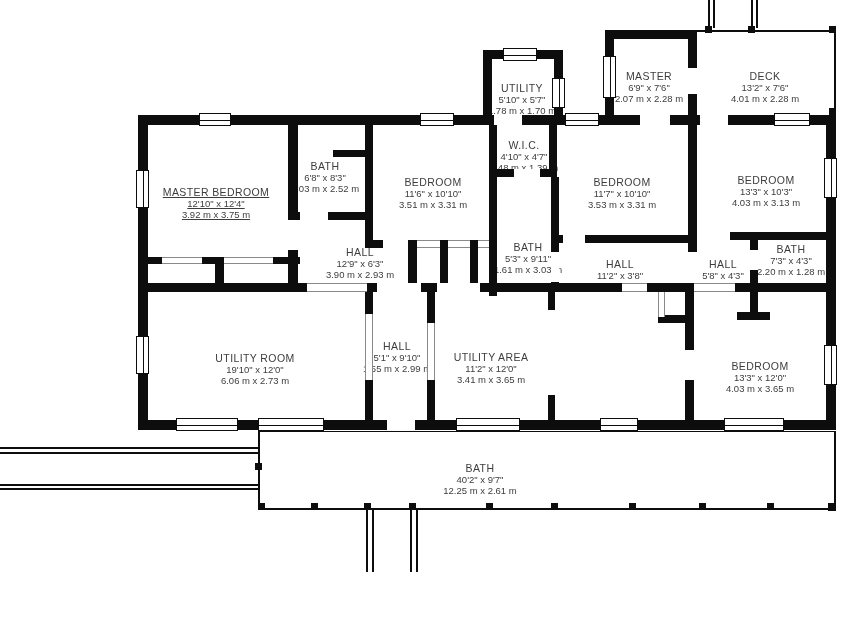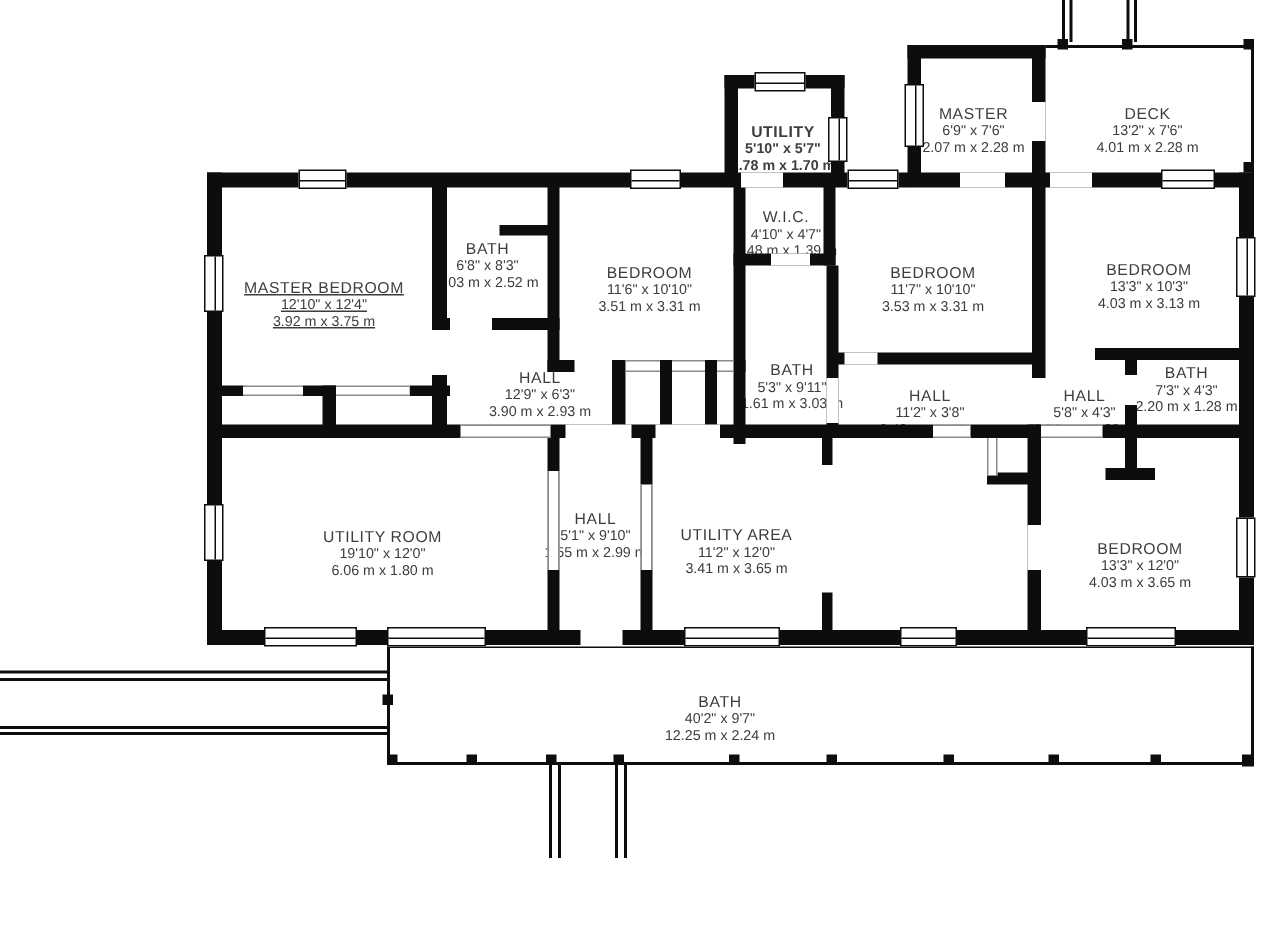--- a/index.html
+++ b/index.html
@@ -189,21 +189,21 @@
     <div class="room-label" style="left: 325px; top: 160px;">
       <span class="rname">BATH</span>
       <span class="rdim">6'8" x 8'3"</span>
       <span class="rdim">2.03 m x 2.52 m</span>
     </div>
     <div class="room-label" style="left: 433px; top: 176px;">
       <span class="rname">BEDROOM</span>
       <span class="rdim">11'6" x 10'10"</span>
       <span class="rdim">3.51 m x 3.31 m</span>
     </div>
-    <div class="room-label" style="left: 522px; top: 82px; font-weight: bold;">
+    <div class="room-label" style="left: 522px; top: 82px;">
       <span class="rname">UTILITY</span>
       <span class="rdim">5'10" x 5'7"</span>
       <span class="rdim">1.78 m x 1.70 m</span>
     </div>
     <div class="room-label" style="left: 524px; top: 139px;">
       <span class="rname">W.I.C.</span>
       <span class="rdim">4'10" x 4'7"</span>
       <span class="rdim">1.48 m x 1.39 m</span>
     </div>
     <div class="room-label" style="left: 649px; top: 70px;">
@@ -247,35 +247,35 @@
       <span class="rdim">1.73 m x 1.28 m</span>
     </div>
     <div class="room-label" style="left: 791px; top: 243px;">
       <span class="rname">BATH</span>
       <span class="rdim">7'3" x 4'3"</span>
       <span class="rdim">2.20 m x 1.28 m</span>
     </div>
     <div class="room-label" style="left: 255px; top: 352px;">
       <span class="rname">UTILITY ROOM</span>
       <span class="rdim">19'10" x 12'0"</span>
-      <span class="rdim">6.06 m x 1.80 m</span>
+      <span class="rdim">6.06 m x 2.73 m</span>
     </div>
     <div class="room-label" style="left: 397px; top: 340px;">
       <span class="rname">HALL</span>
       <span class="rdim">5'1" x 9'10"</span>
       <span class="rdim">1.55 m x 2.99 m</span>
     </div>
     <div class="room-label" style="left: 491px; top: 351px;">
       <span class="rname">UTILITY AREA</span>
       <span class="rdim">11'2" x 12'0"</span>
       <span class="rdim">3.41 m x 3.65 m</span>
     </div>
     <div class="room-label" style="left: 760px; top: 360px;">
       <span class="rname">BEDROOM</span>
       <span class="rdim">13'3" x 12'0"</span>
       <span class="rdim">4.03 m x 3.65 m</span>
     </div>
     <div class="room-label" style="left: 480px; top: 462px;">
       <span class="rname">BATH</span>
       <span class="rdim">40'2" x 9'7"</span>
-      <span class="rdim">12.25 m x 2.24 m</span>
+      <span class="rdim">12.25 m x 2.61 m</span>
     </div>
   </div>
 
 </body></html>

